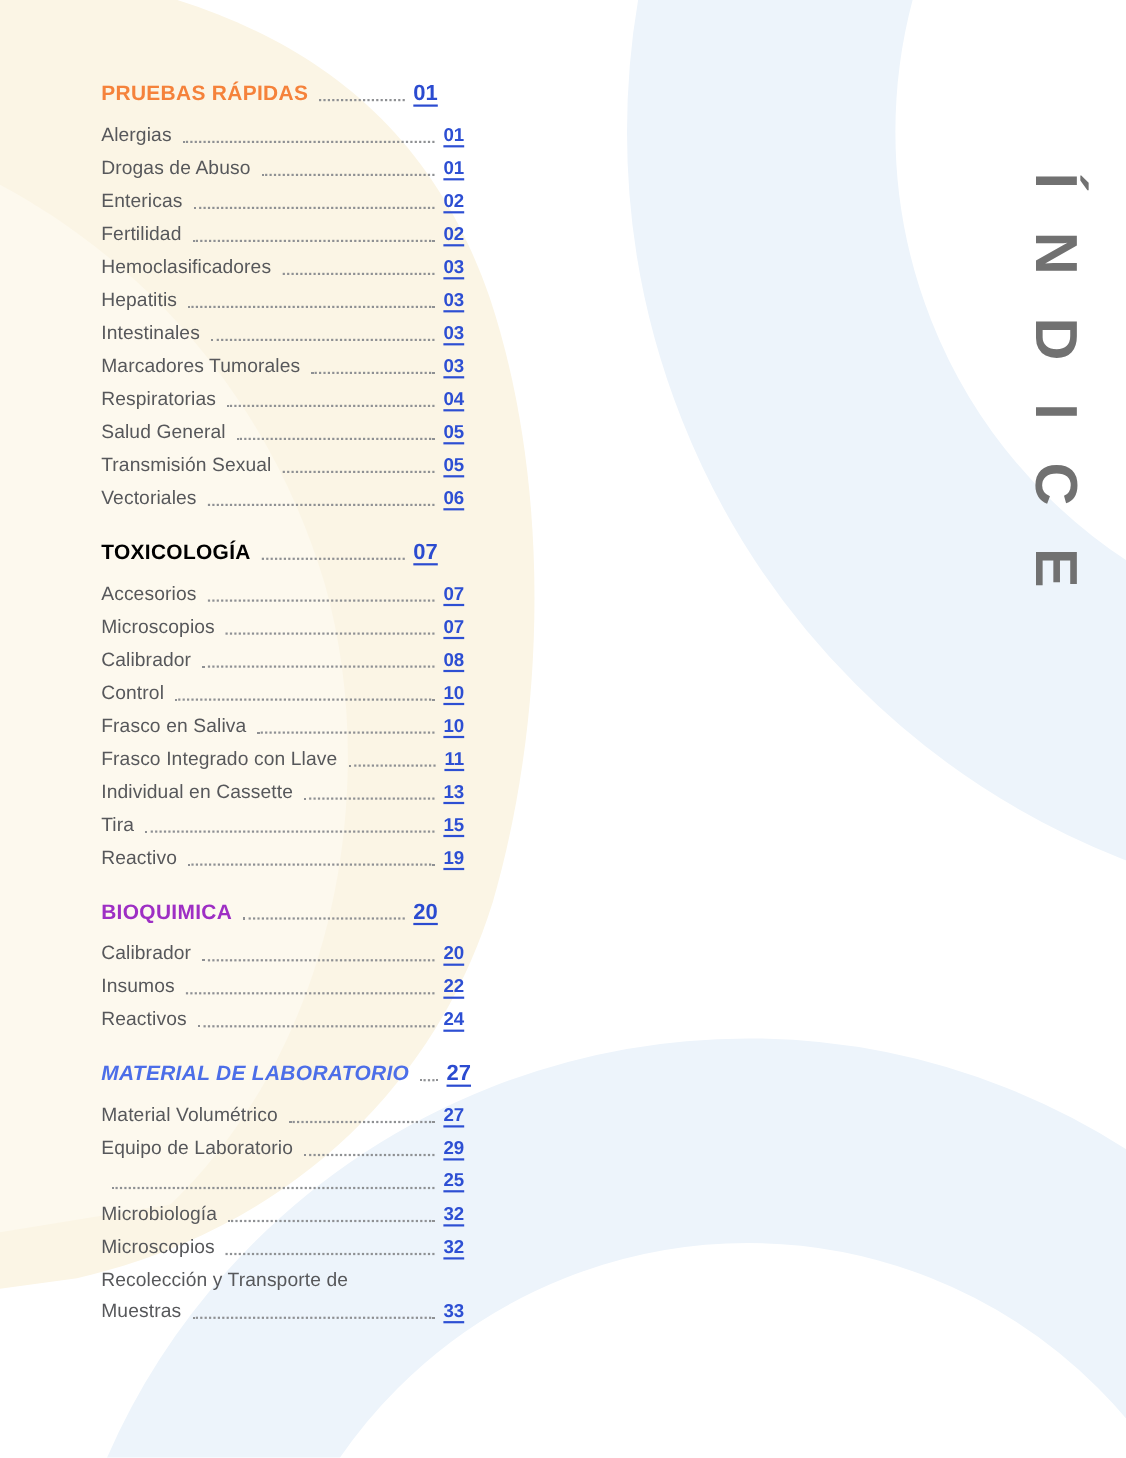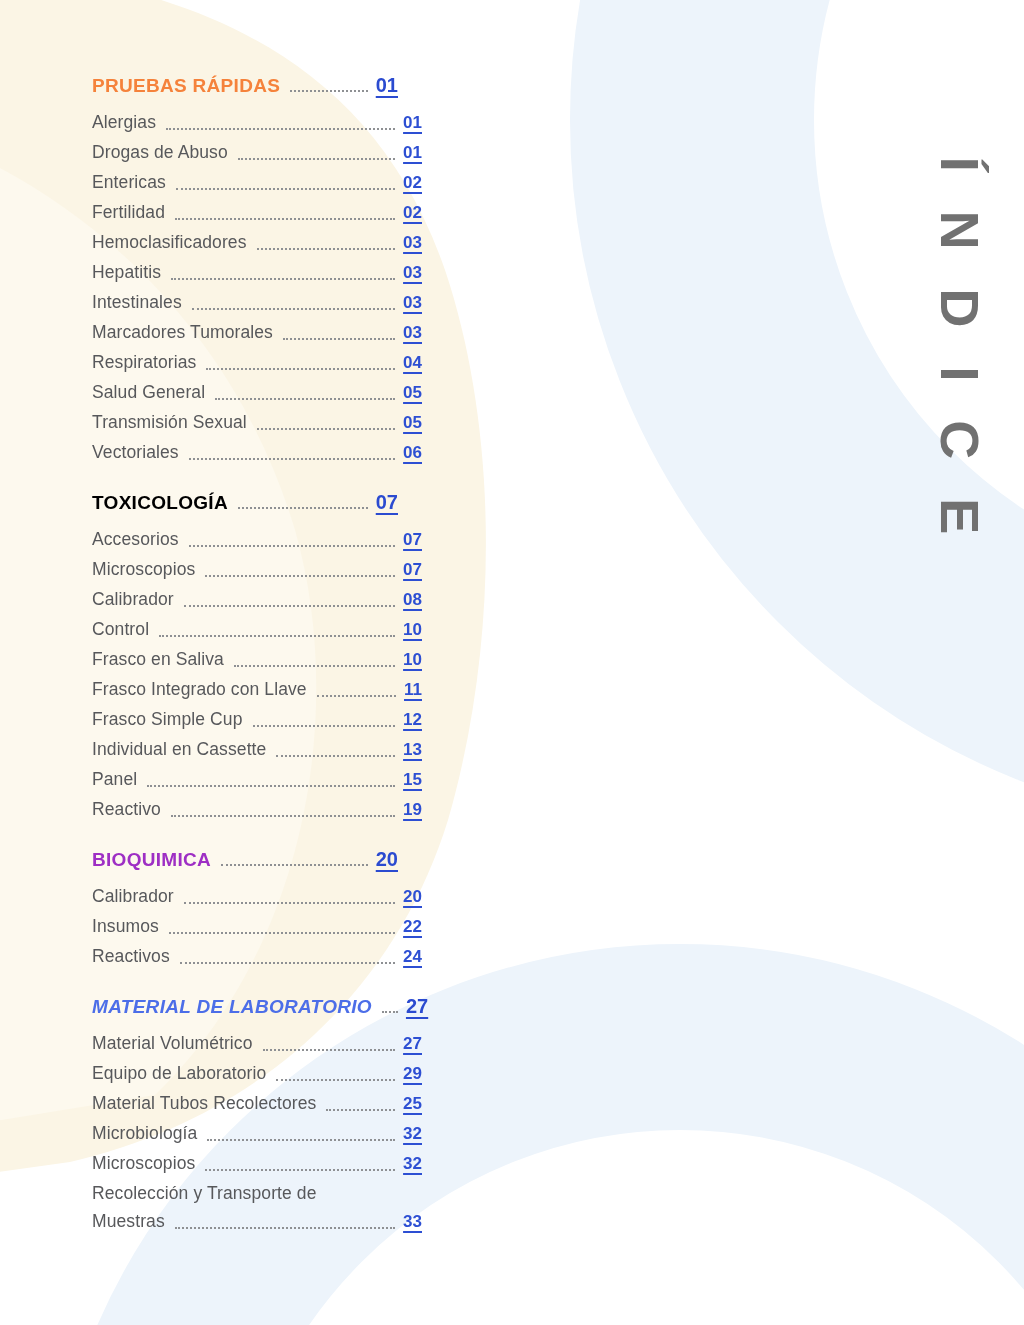--- a/index.html
+++ b/index.html
@@ -165,31 +165,26 @@
         <span class="item-label">Frasco en Saliva</span>
         <span class="dots"></span>
         <a class="page-link">10</a>
       </div>
       <div class="item-row">
         <span class="item-label">Frasco Integrado con Llave</span>
         <span class="dots"></span>
         <a class="page-link">11</a>
       </div>
       <div class="item-row">
-        <span class="item-label">Frasco Simple Cup</span>
-        <span class="dots"></span>
-        <a class="page-link">12</a>
-      </div>
-      <div class="item-row">
         <span class="item-label">Individual en Cassette</span>
         <span class="dots"></span>
         <a class="page-link">13</a>
       </div>
       <div class="item-row">
-        <span class="item-label">Panel</span>
+        <span class="item-label">Tira</span>
         <span class="dots"></span>
         <a class="page-link">15</a>
       </div>
       <div class="item-row">
         <span class="item-label">Reactivo</span>
         <span class="dots"></span>
         <a class="page-link">19</a>
       </div>
     </section>
     <section class="toc-section">
@@ -224,21 +219,20 @@
         <span class="item-label">Material Volumétrico</span>
         <span class="dots"></span>
         <a class="page-link">27</a>
       </div>
       <div class="item-row">
         <span class="item-label">Equipo de Laboratorio</span>
         <span class="dots"></span>
         <a class="page-link">29</a>
       </div>
       <div class="item-row">
-        <span class="item-label">Material Tubos Recolectores</span>
         <span class="dots"></span>
         <a class="page-link">25</a>
       </div>
       <div class="item-row">
         <span class="item-label">Microbiología</span>
         <span class="dots"></span>
         <a class="page-link">32</a>
       </div>
       <div class="item-row">
         <span class="item-label">Microscopios</span>

